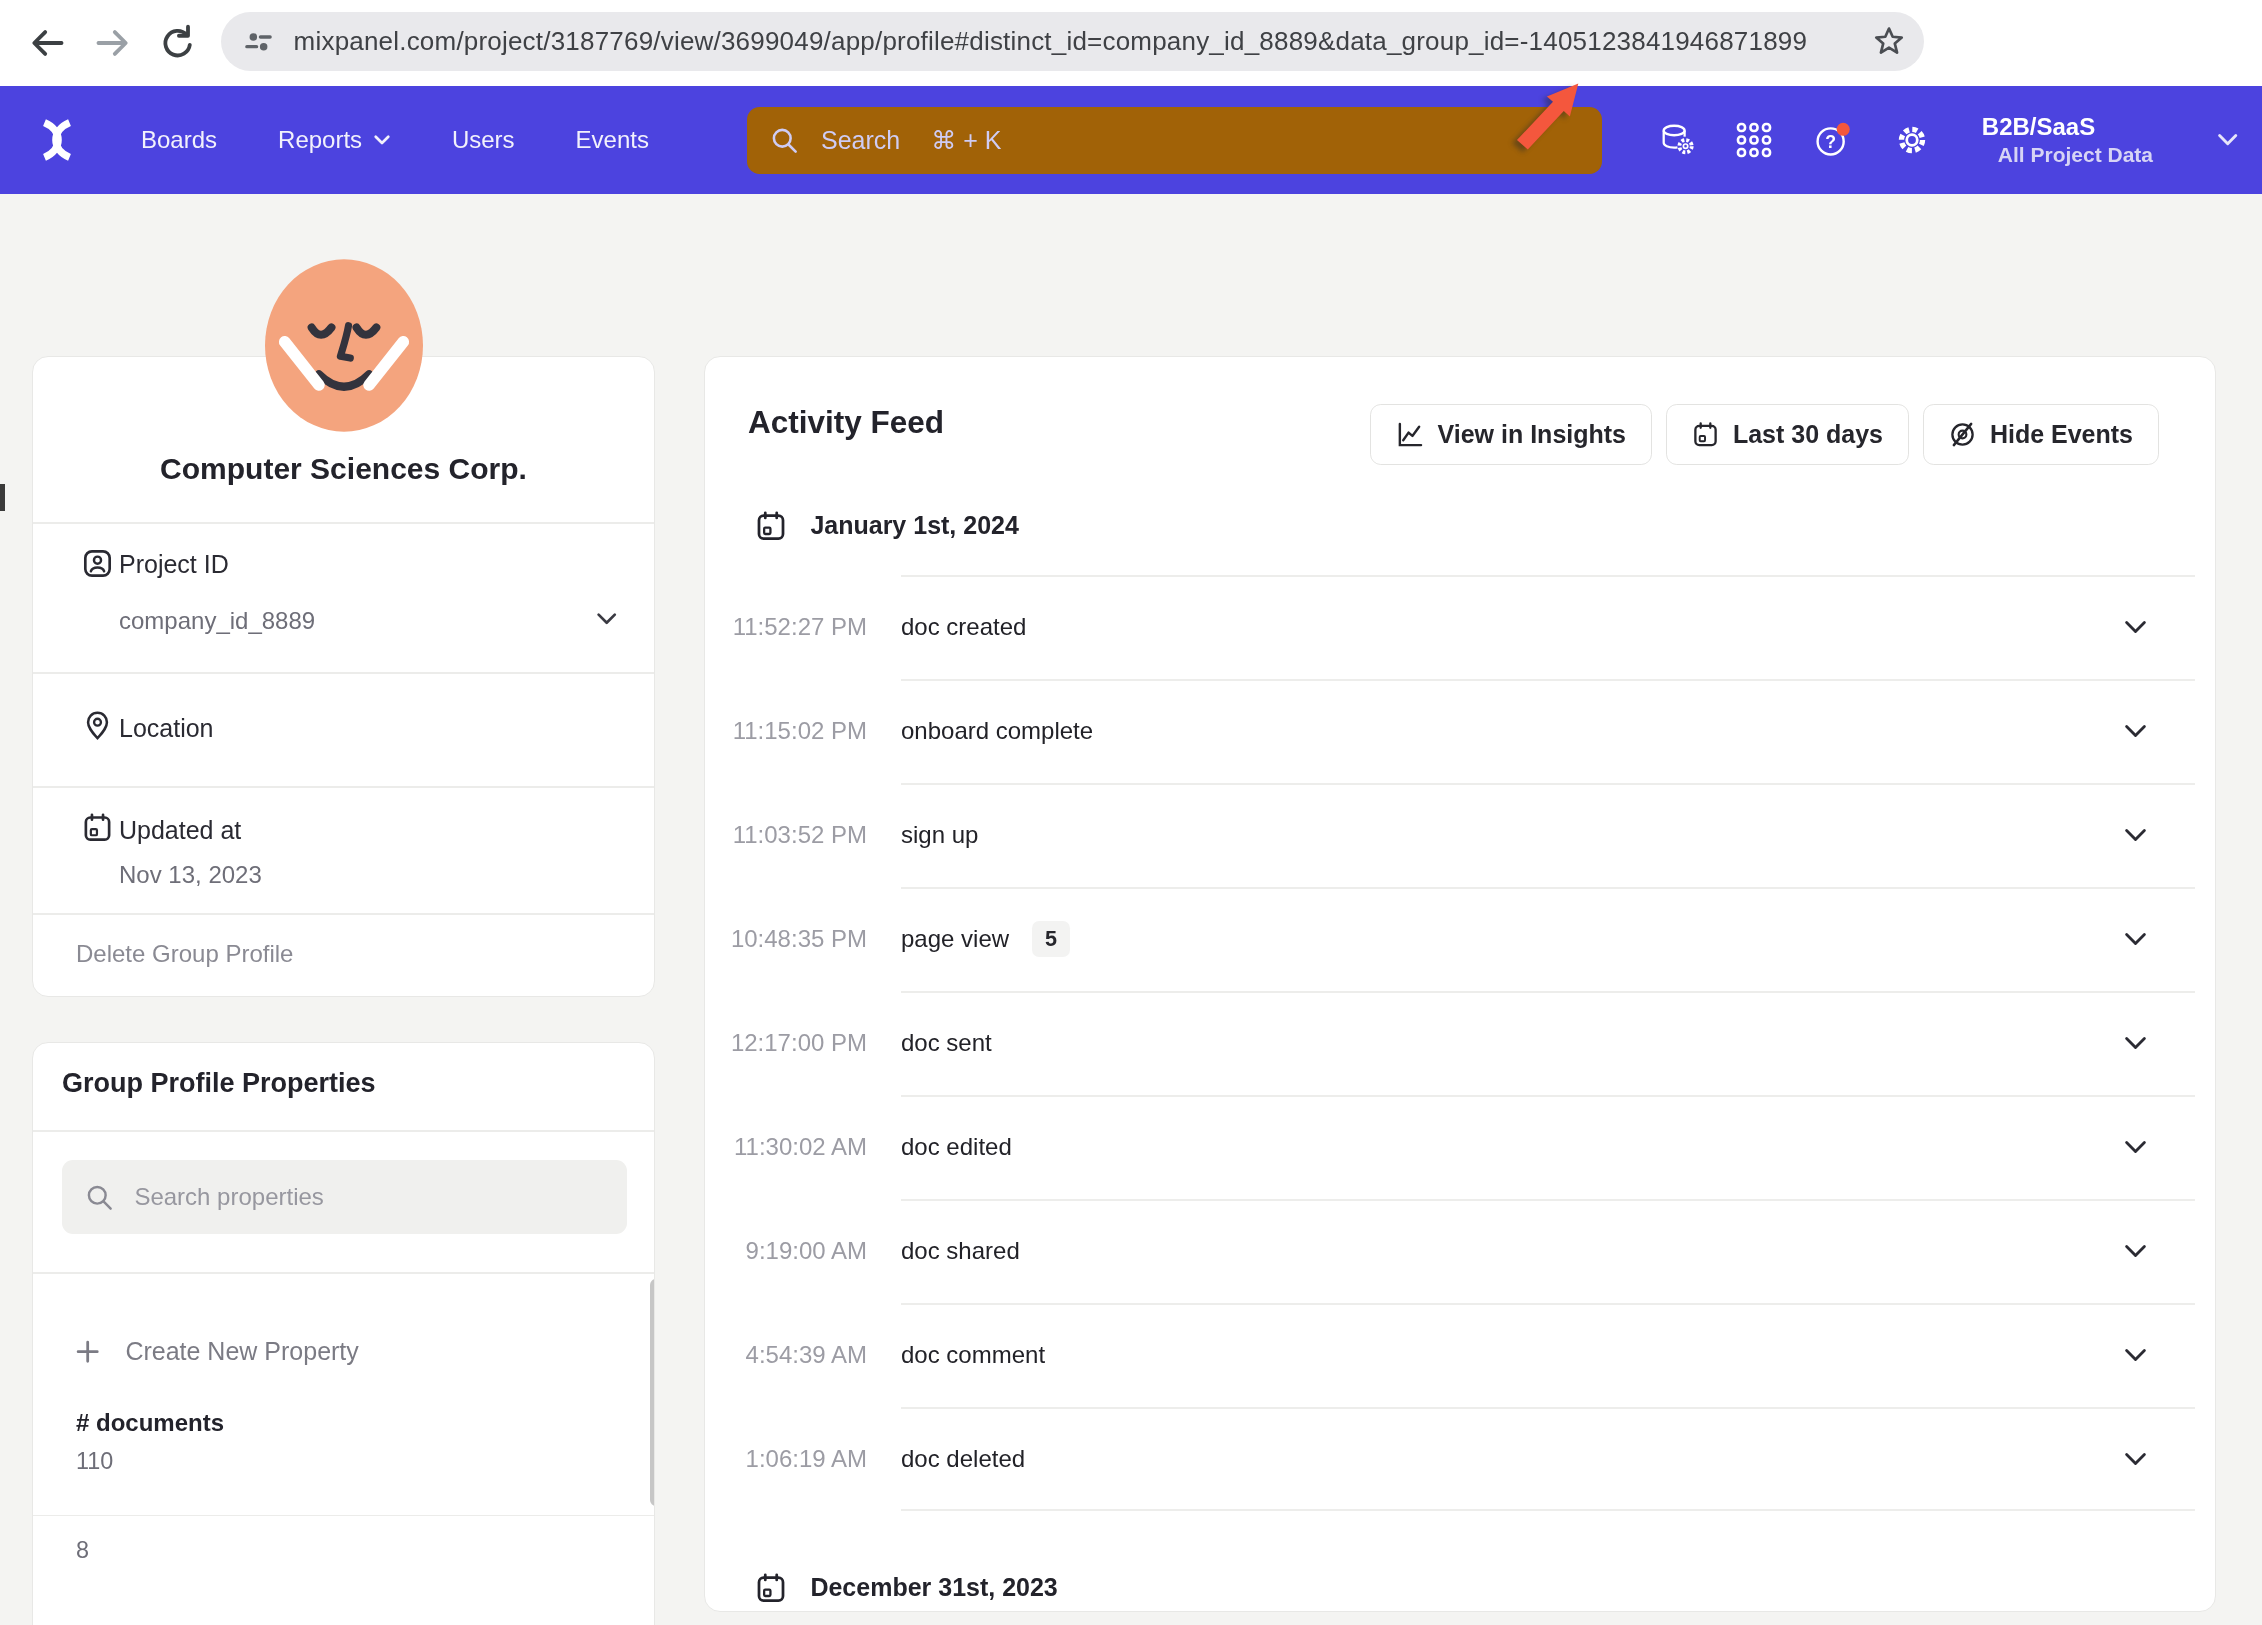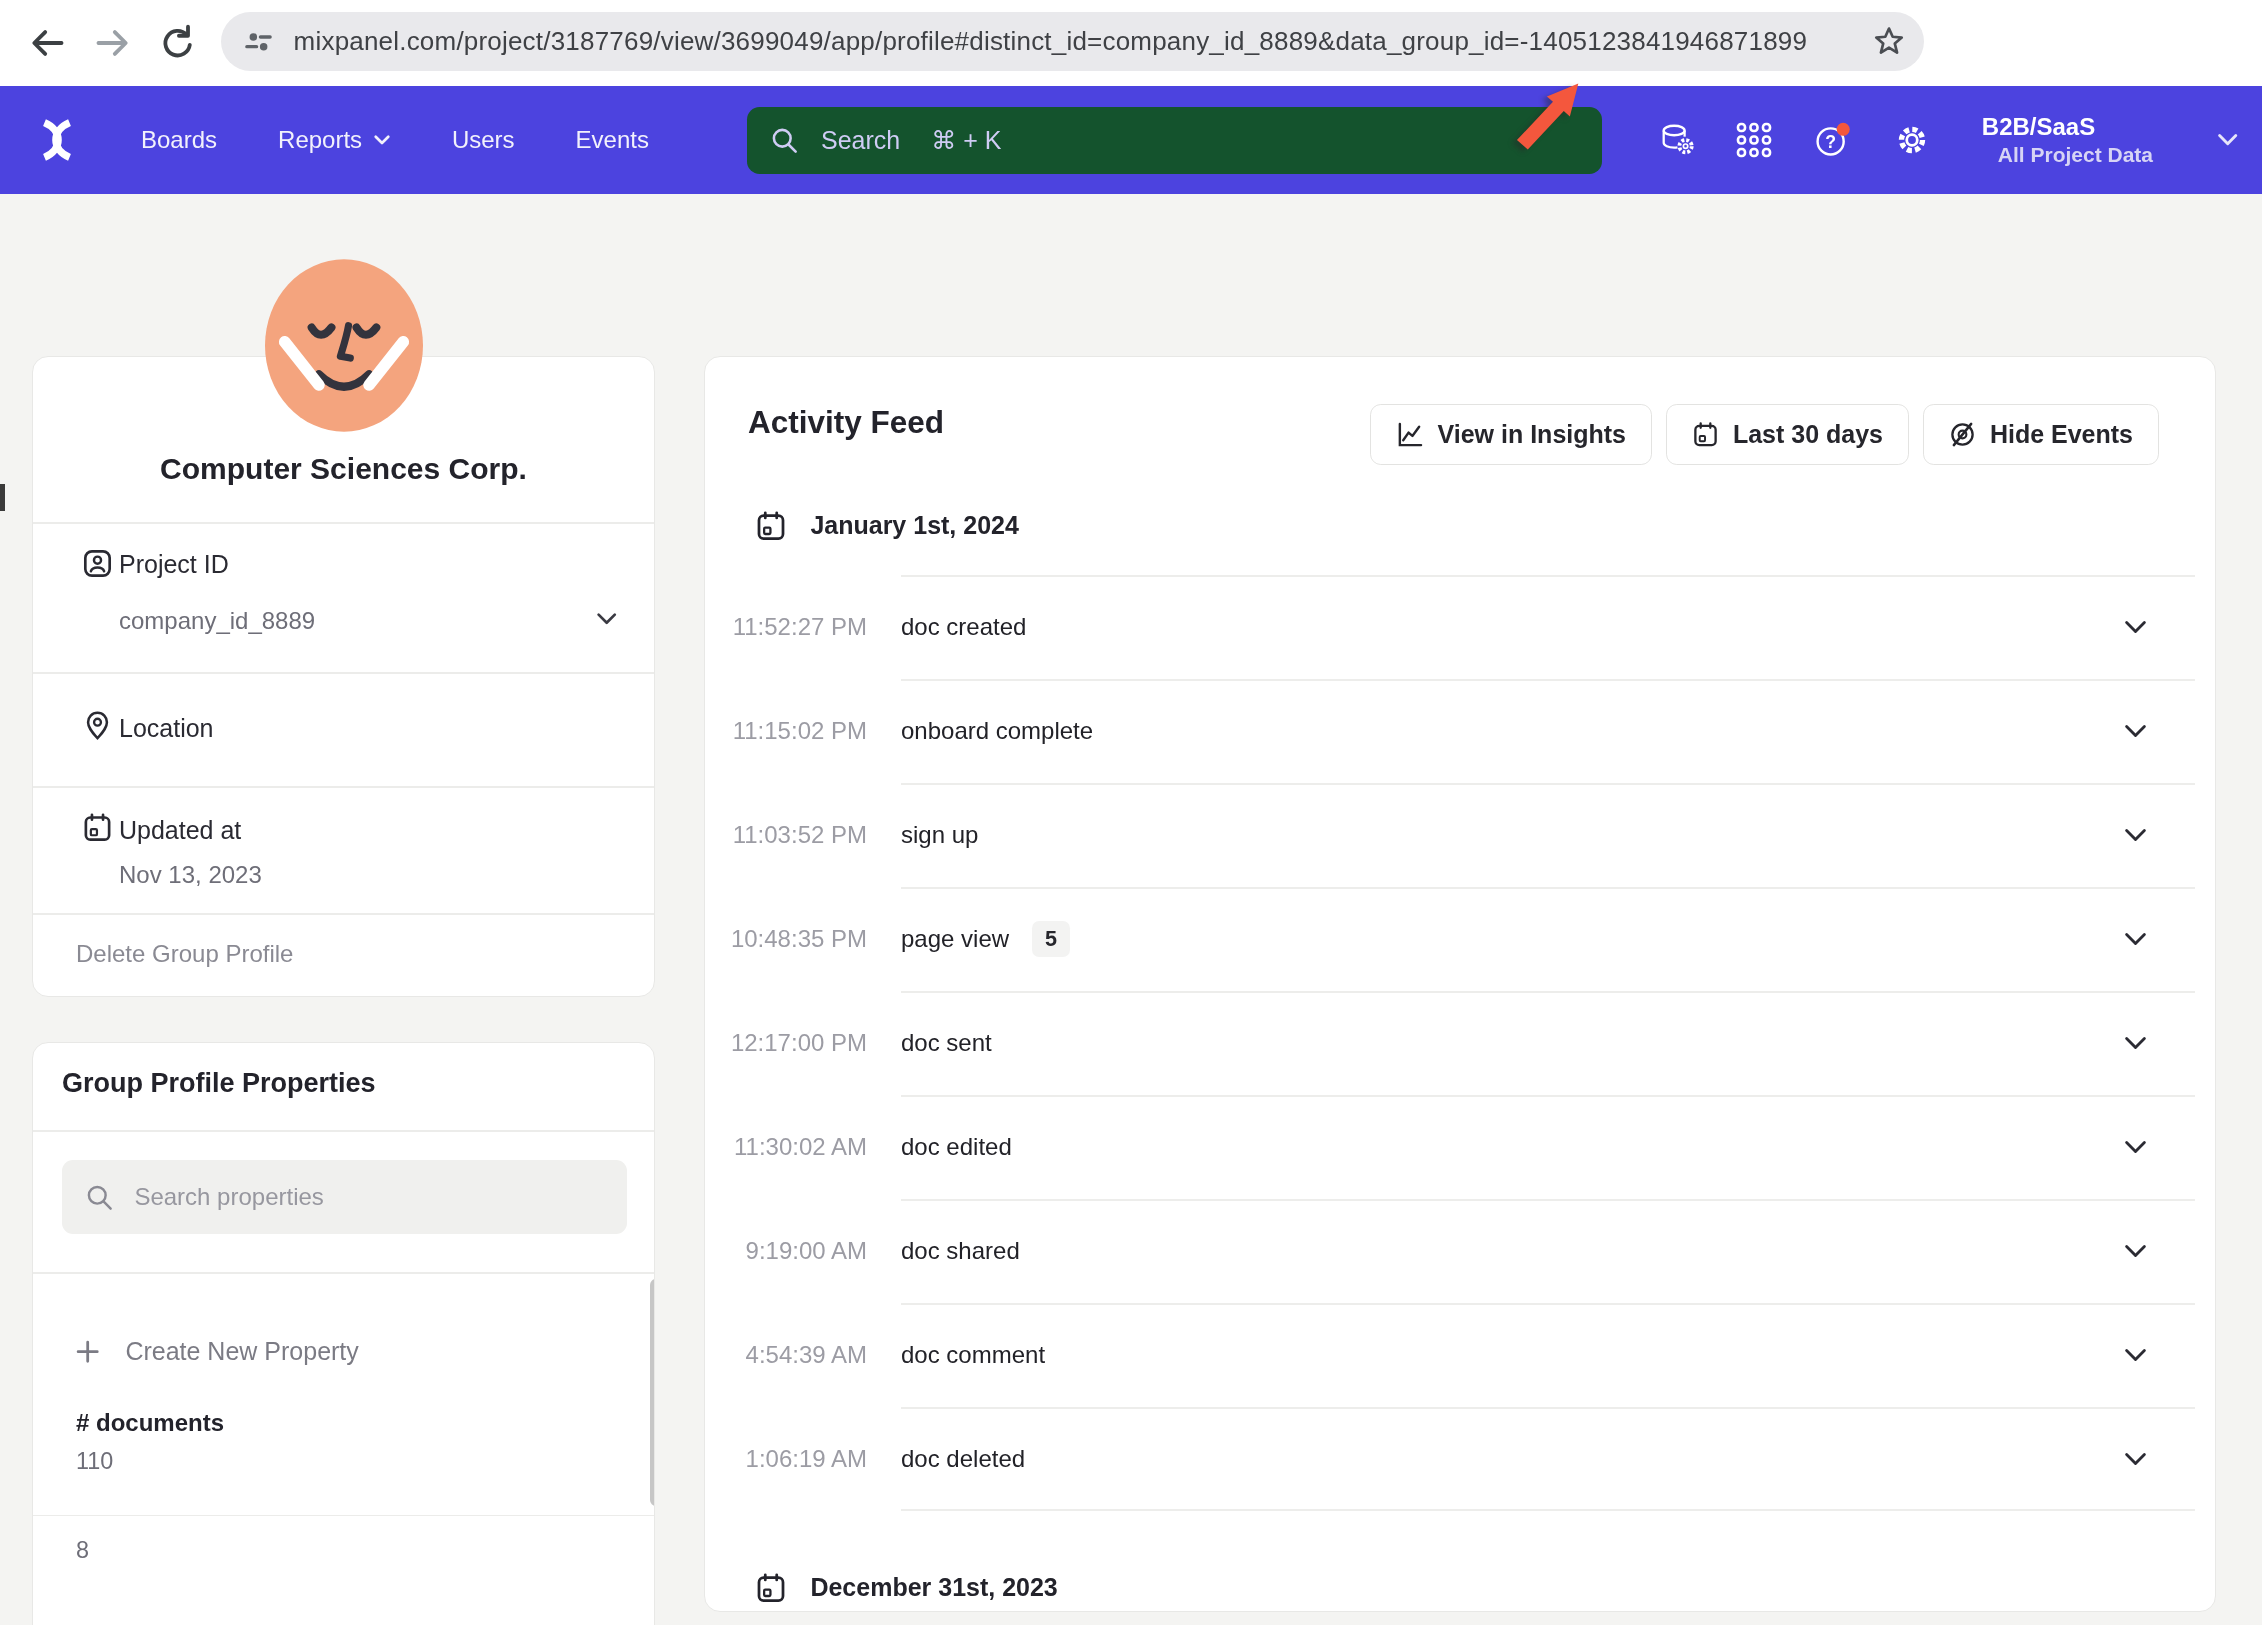--- a/index.html
+++ b/index.html
@@ -36,21 +36,21 @@
   
   .navbar {
     position:absolute; left:0; top:86px; width:2263px; height:108px;
     background:#4c43df; display:flex; align-items:center; color:#f2f1fc;
   }
   .logo { margin-left:32px; cursor:pointer; }
   .nav-items { display:flex; align-items:center; gap:61px; margin-left:59px; font-size:24px; font-weight:500; }
   .nav-item { display:flex; align-items:center; gap:10.8px; cursor:pointer; }
   .search-pill {
     position:absolute; left:747px; top:21px; width:855px; height:67px;
-    background:#14532d; border-radius:12.6px; display:flex; align-items:center; color:#cfccf4;
+    background:#a16207; border-radius:12.6px; display:flex; align-items:center; color:#cfccf4;
   }
   .search-pill .mag { margin-left:23.4px; }
   .search-pill .s-label { margin-left:21.6px; font-size:25px; }
   .search-pill .s-short { margin-left:31px; font-size:25px; }
   .nav-right { position:absolute; left:1658px; top:0; height:108px; display:flex; align-items:center; gap:40px; }
   .nav-icon { position:relative; cursor:pointer; display:flex; align-items:center; }
   .workspace { margin-left:10.8px; line-height:1.2; cursor:pointer; }
   .ws-name { font-size:24px; font-weight:700; color:#ffffff; }
   .ws-scope { font-size:21px; color:#d7d4f5; font-weight:600;margin-left:16px; }
   .ws-chevron { margin-left:23.4px; cursor:pointer; }

